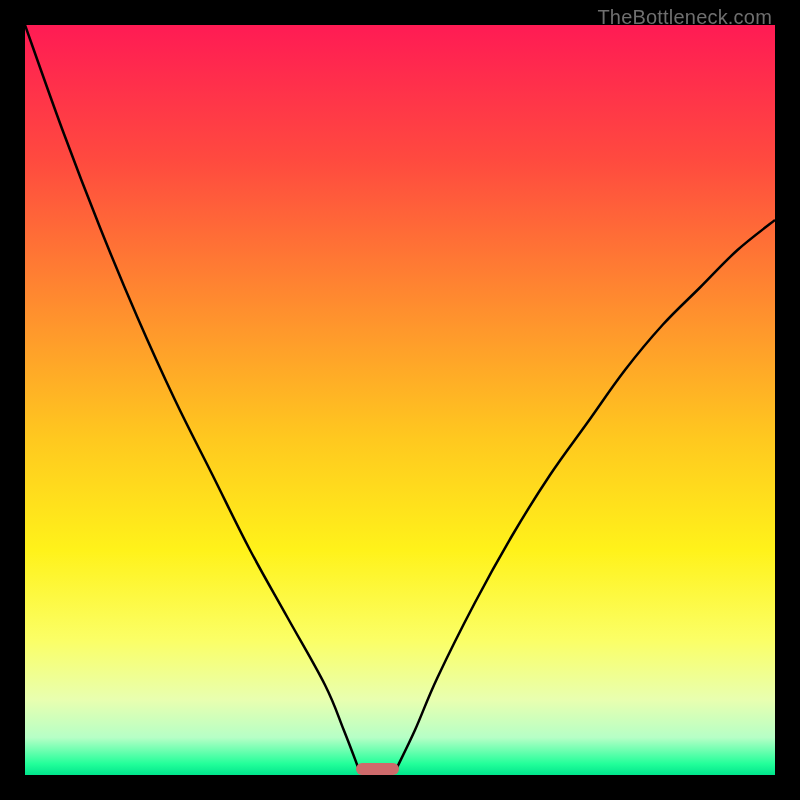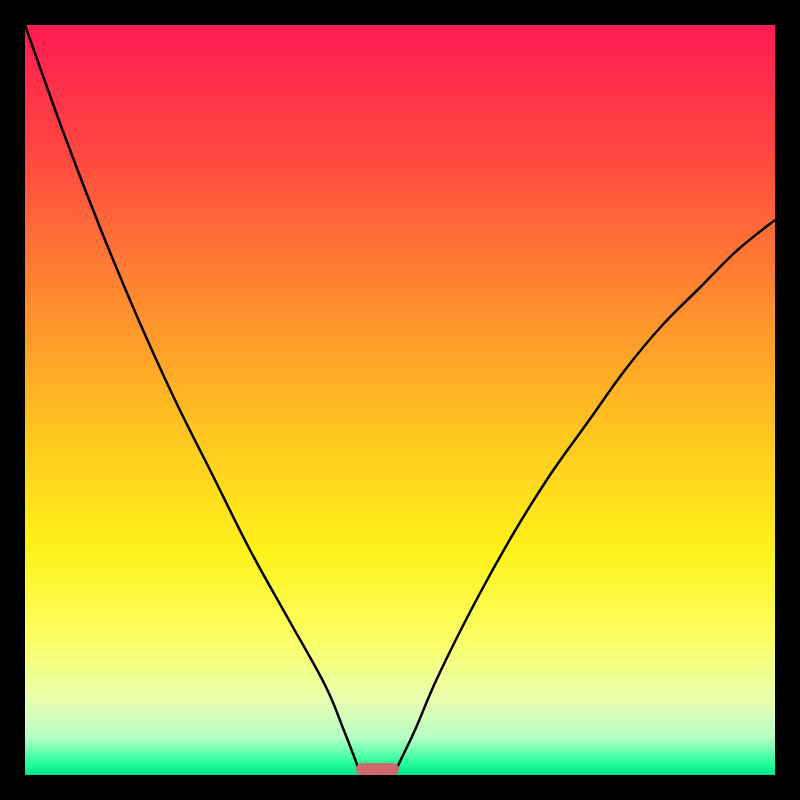--- a/index.html
+++ b/index.html
@@ -82,13 +82,14 @@
     </svg>
 
     <svg class="curves" viewBox="0 0 100 100" preserveAspectRatio="none">
       <path fill="none" stroke="#000" stroke-width="0.35" vector-effect="non-scaling-stroke" style="stroke-width:2.5px" d="M 0 0 C 0.8999999999999999 2.52, 3.2 9.14, 5 14 C 6.8 18.86, 8.2 22.5, 10 27 C 11.8 31.5, 13.2 34.86, 15 39 C 16.8 43.14, 18.2 46.22, 20 50 C 21.8 53.78, 23.2 56.4, 25 60 C 26.8 63.6, 28.2 66.58, 30 70 C 31.8 73.42, 33.2 75.76, 35 79 C 36.8 82.24, 38.65 85.3, 40 88 C 41.35 90.7, 41.69 91.984, 42.5 94 C 43.31 96.016, 44.14 98.264, 44.5 99.2"></path>
       <path fill="none" stroke="#000" stroke-width="0.35" vector-effect="non-scaling-stroke" style="stroke-width:2.5px" d="M 49.5 99.2 C 49.95 98.264, 51.01 96.196, 52 94 C 52.99 91.804, 53.56 90.06, 55 87 C 56.44 83.94, 58.2 80.42, 60 77 C 61.8 73.58, 63.2 71.06, 65 68 C 66.8 64.94, 68.2 62.7, 70 60 C 71.8 57.3, 73.2 55.52, 75 53 C 76.8 50.48, 78.2 48.34, 80 46 C 81.8 43.66, 83.2 41.98, 85 40 C 86.8 38.02, 88.2 36.8, 90 35 C 91.8 33.2, 93.2 31.62, 95 30 C 96.8 28.38, 99.1 26.72, 100 26"></path>
     </svg>
 
     <div class="marker" style="left: 330.75px; width: 43.5px; top: 738px; background: rgb(206, 106, 107);"></div>
   </div>
 
+  <div class="watermark">TheBottleneck.com</div>
 </div>
 
 </body></html>

